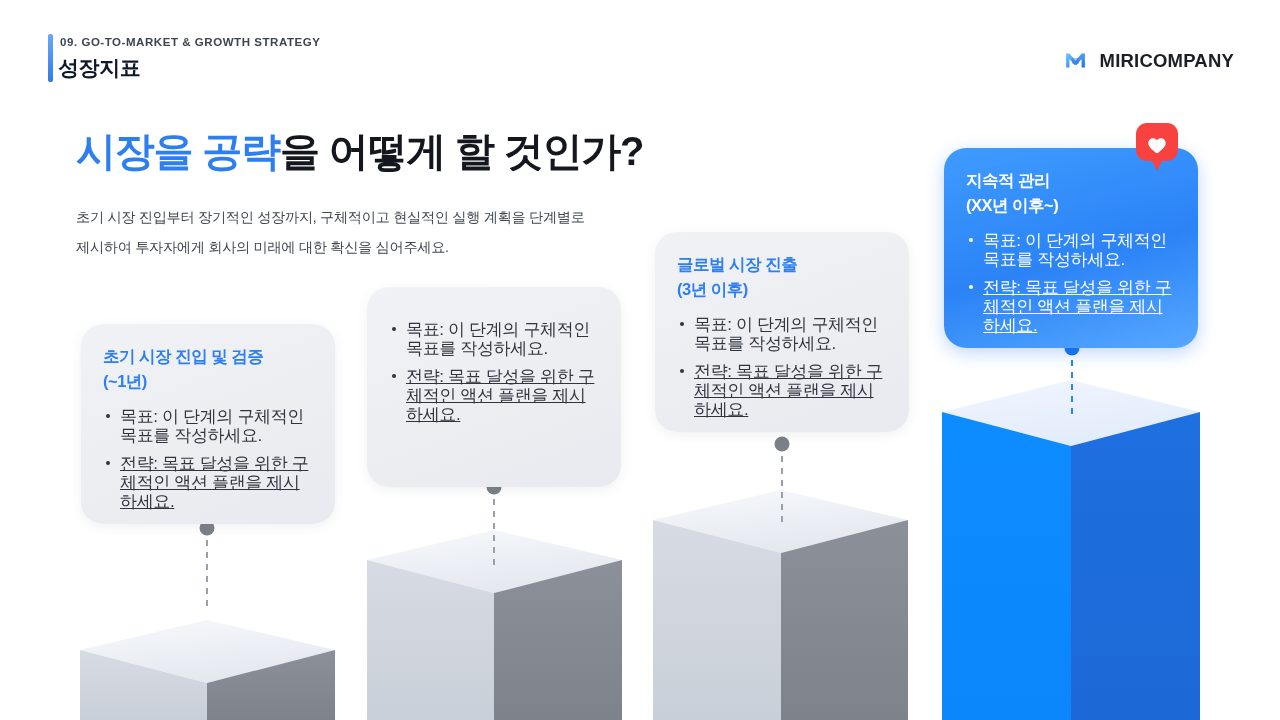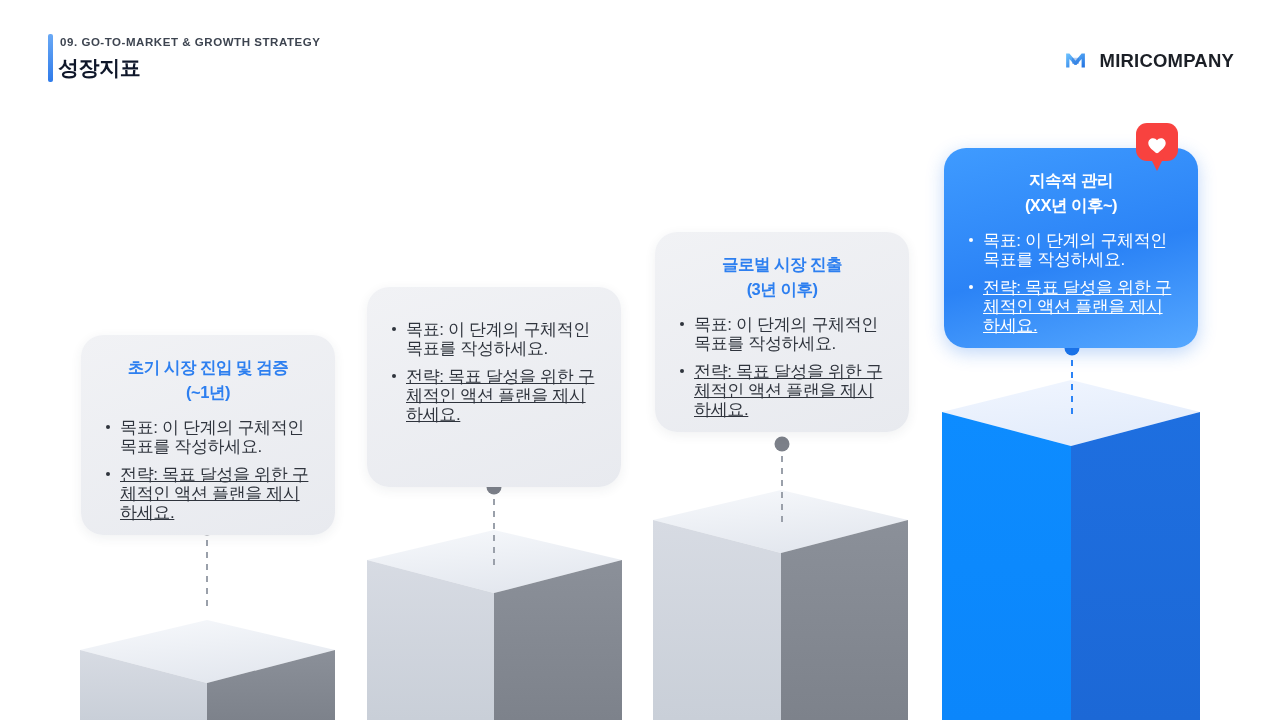--- a/index.html
+++ b/index.html
@@ -60,21 +60,21 @@
   }
   .card.gray {
     background:linear-gradient(160deg,#f1f2f5 0%,#e8eaef 100%);
     box-shadow:0 3px 12px rgba(40,50,70,.07);
   }
   .card.blue {
     background:linear-gradient(165deg,#3f9bff 0%,#2b83f6 55%,#56a8ff 100%);
     box-shadow:0 5px 18px rgba(30,110,230,.28);
   }
   .card-title {
-    text-align:center; font-size:16.5px; font-weight:800;
+    font-size:16.5px; font-weight:800;
     line-height:25px; letter-spacing:-0.5px; color:#2d7ff0;
     white-space:pre-line;
   }
   .card.blue .card-title { color:#ffffff; }
 
   .card-list { margin-top:13px; list-style:none; }
   .card-list li {
     position:relative; padding-left:17px; margin-bottom:9px;
     font-size:17px; line-height:19px; color:#2f343d; letter-spacing:-0.35px;
   }
@@ -117,20 +117,25 @@
           <stop offset="0" stop-color="#6fc4ff"></stop>
             <stop offset="1" stop-color="#1f6fe0"></stop>
         </linearGradient>
       </defs>
       <path d="M4 7h4.2l7.8 9.2L23.8 7H28v18h-4.2V14.1l-6.6 7.8h-2.4L8.2 14.1V25H4z" fill="url(#mg)"></path>
       <path d="M11.5 12.5h9v8h-9z" fill="#2b6fd6" opacity=".35"></path>
     </svg>
     <div class="brand-name">MIRICOMPANY</div>
   </div>
 
+  <div class="headline">
+    <span class="hl">시장을 공략</span><span>을 어떻게 할 것인가?</span>
+  </div>
+  <div class="lede">초기 시장 진입부터 장기적인 성장까지, 구체적이고 현실적인 실행 계획을 단계별로
+제시하여 투자자에게 회사의 미래에 대한 확신을 심어주세요.</div>
 
   <svg class="bars" viewBox="0 0 1280 720">
     <defs>
       <linearGradient id="topG" x1="0" y1="0" x2="0.4" y2="1">
         <stop offset="0" stop-color="#f7f9fc"></stop>
           <stop offset="1" stop-color="#e4e8ef"></stop>
       </linearGradient>
       <linearGradient id="leftG" x1="0" y1="0" x2="0" y2="1">
         <stop offset="0" stop-color="#d7dbe3"></stop>
           <stop offset="1" stop-color="#c9cfd8"></stop>
@@ -188,21 +193,21 @@
   </div>
   <div class="conn gray" style="left:781px; top:444px; height:82px;">
     <div class="dash"></div>
     <div class="dot"></div>
   </div>
   <div class="conn blue" style="left:1071px; top:348px; height:68px;">
     <div class="dash"></div>
     <div class="dot"></div>
   </div>
 
-  <div class="card gray" style="left:81px; top:335px; width:254px; height:200px;">
+  <div class="card gray" style="left:81px; top:324px; width:254px; height:200px;">
     <div class="card-title">초기 시장 진입 및 검증
 (~1년)</div>
     <ul class="card-list">
       <li>목표: 이 단계의 구체적인 목표를 작성하세요.</li>
       <li>전략: 목표 달성을 위한 구체적인 액션 플랜을 제시하세요.</li>
     </ul>
   </div>
 
   <div class="card gray" style="left:367px; top:287px; width:254px; height:200px;">
     <ul class="card-list">

